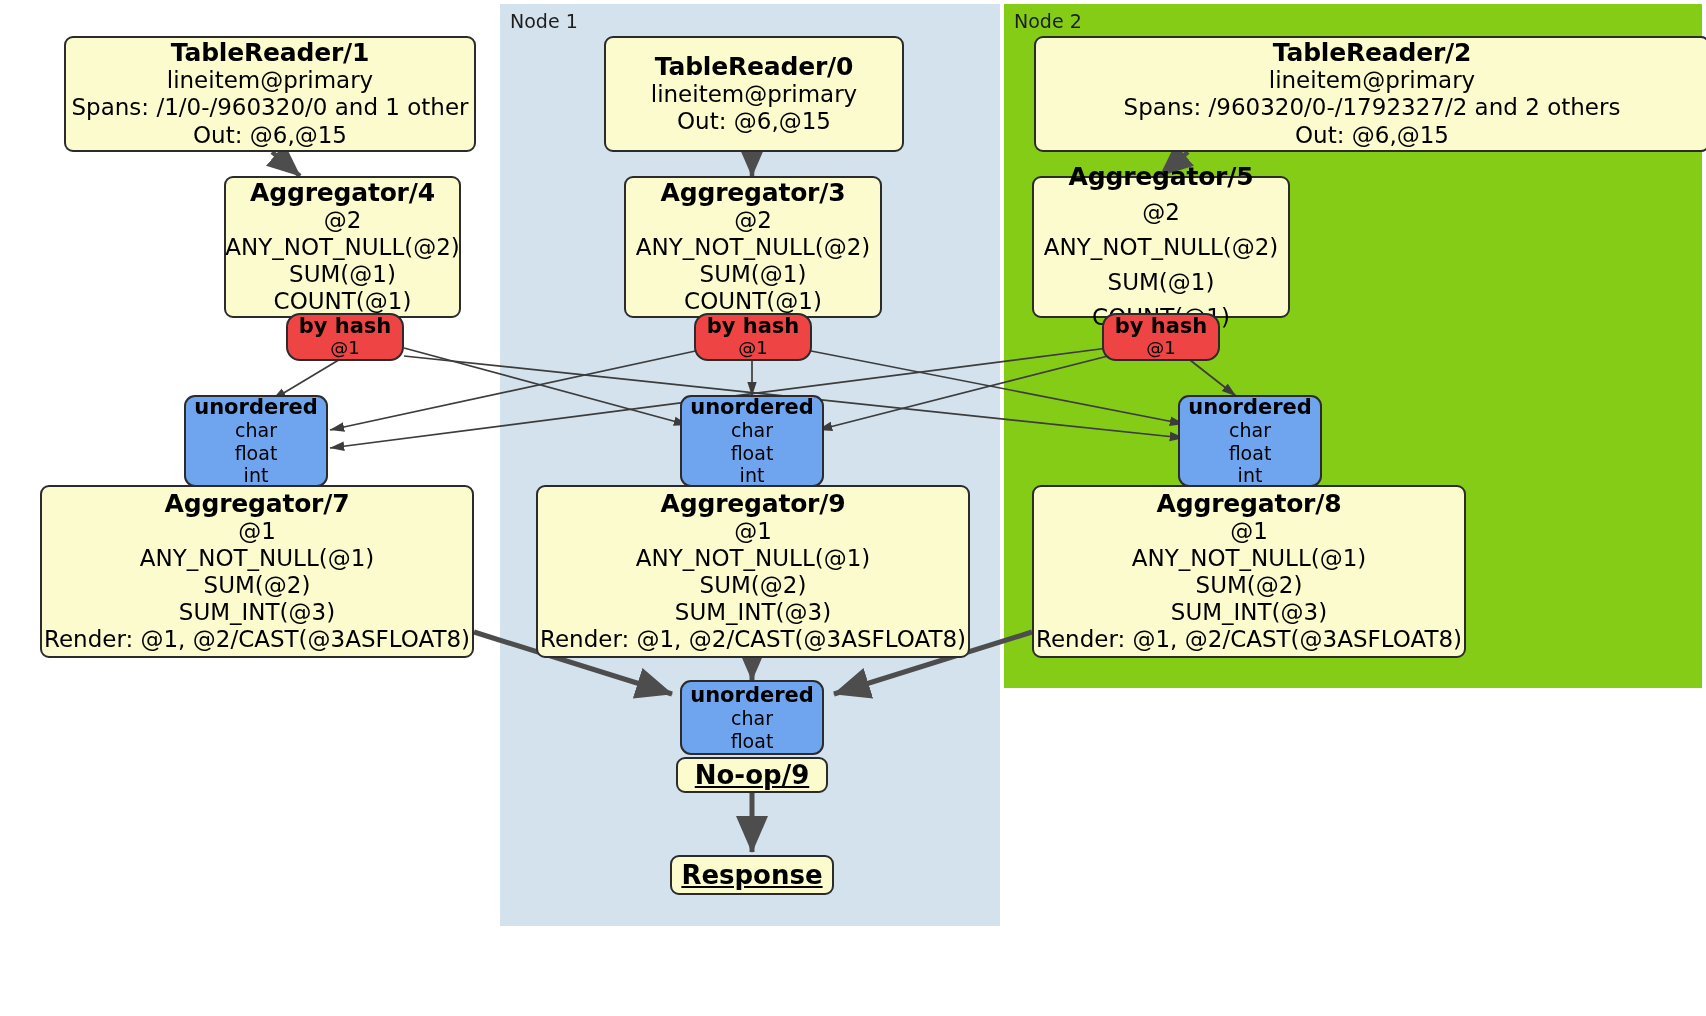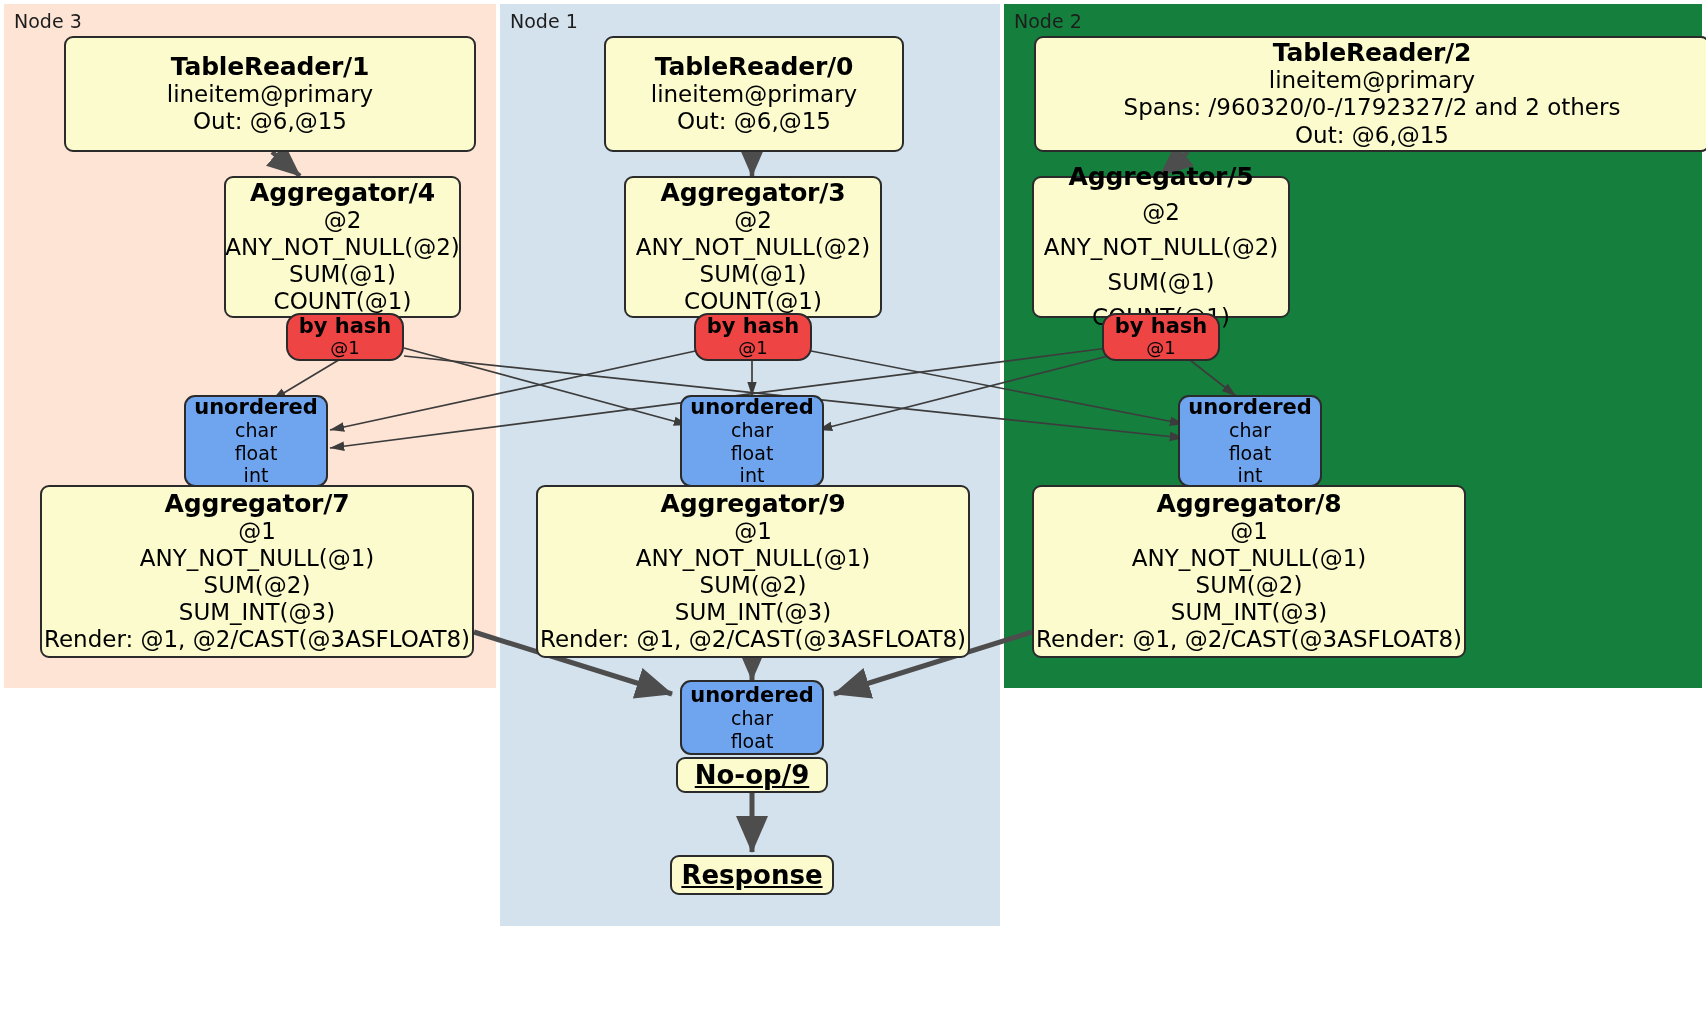--- a/index.html
+++ b/index.html
@@ -31,29 +31,26 @@
   .r-line{font-size:18px;color:#000;line-height:1.15;}
   .s-title{font-weight:bold;font-size:21px;color:#000;line-height:1.15;}
   .s-line{font-size:19px;color:#000;line-height:1.2;}
   .n-title{font-weight:bold;font-size:26px;color:#000;line-height:1.1;text-decoration:underline;}
 </style>
 </head>
 <body>
 
 <div id="stage">
 
-  <div class="region" style="left:4px;top:4px;width:492px;height:684px;background:#fde4d4;">
-    <span class="region-label">Node 3</span>
-  </div>
 
   <div class="region" style="left:500px;top:4px;width:500px;height:922px;background:#d4e2ee;">
     <span class="region-label">Node 1</span>
   </div>
 
-  <div class="region" style="left:1004px;top:4px;width:698px;height:684px;background:#15803d;">
+  <div class="region" style="left:1004px;top:4px;width:698px;height:684px;background:#84cc16;">
     <span class="region-label">Node 2</span>
   </div>
 
   <svg id="edges" viewBox="0 0 1706 1016">
     <defs>
       <marker id="ar" markerWidth="9" markerHeight="9" refX="7.2" refY="3.2" orient="auto" markerUnits="strokeWidth">
         <path d="M0,0 L7.4,3.2 L0,6.4 z" fill="#4d4d4d"></path>
       </marker>
       <marker id="ar-thin" markerWidth="10" markerHeight="10" refX="8.4" refY="3.4" orient="auto" markerUnits="strokeWidth">
         <path d="M0,0.6 L8.6,3.4 L0,6.2 z" fill="#3c3c3c"></path>
@@ -89,20 +86,21 @@
     </g>
 
     <g stroke="#4d4d4d" fill="none" stroke-width="5">
       <path d="M752,790 L752,852" marker-end="url(#ar)"></path>
     </g>
   </svg>
 
   <div class="box proc" style="left:64px;top:36px;width:412px;height:116px;">
     <div class="t-title">TableReader/1</div>
     <div class="t-line">lineitem@primary</div>
+    <div class="t-line">Spans: /1/0-/960320/0 and 1 other</div>
     <div class="t-line">Out: @6,@15</div>
   </div>
 
   <div class="box proc" style="left:604px;top:36px;width:300px;height:116px;">
     <div class="t-title">TableReader/0</div>
     <div class="t-line">lineitem@primary</div>
     <div class="t-line">Out: @6,@15</div>
   </div>
 
   <div class="box proc" style="left:1034px;top:36px;width:676px;height:116px;">

